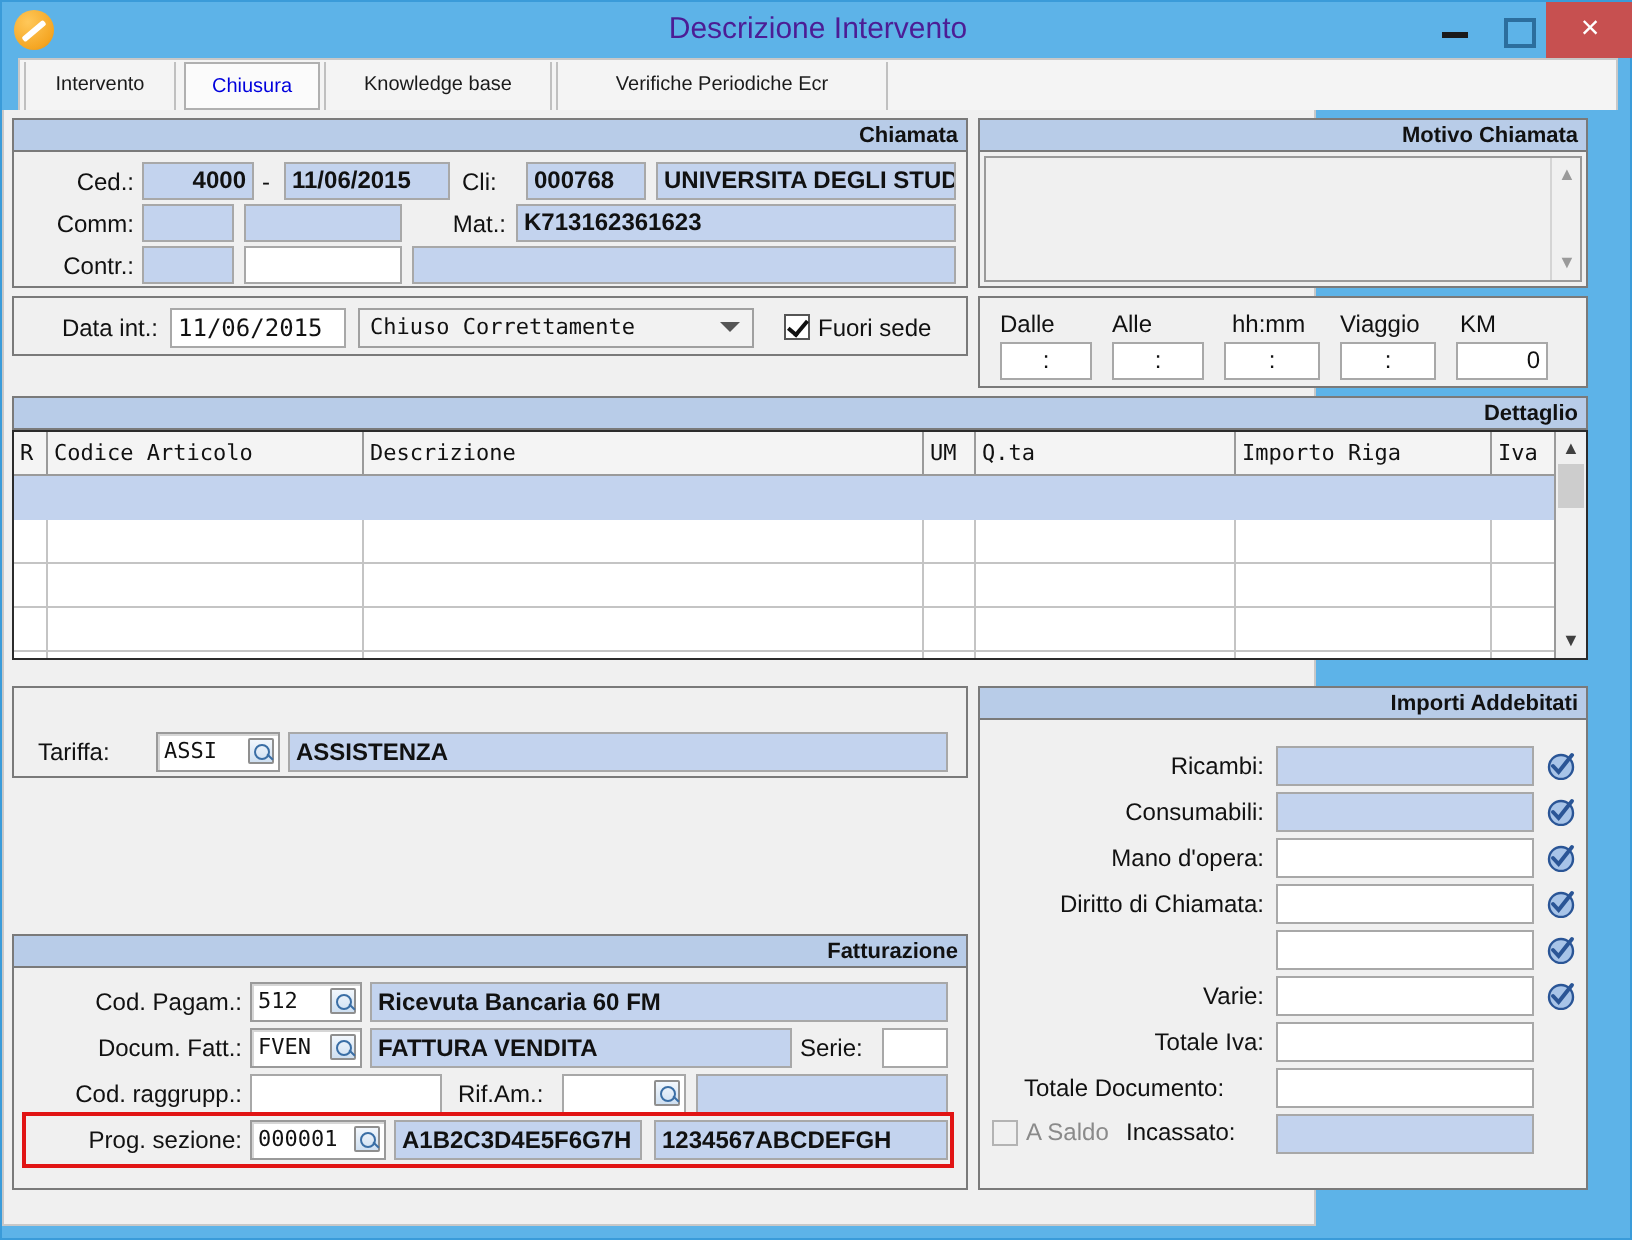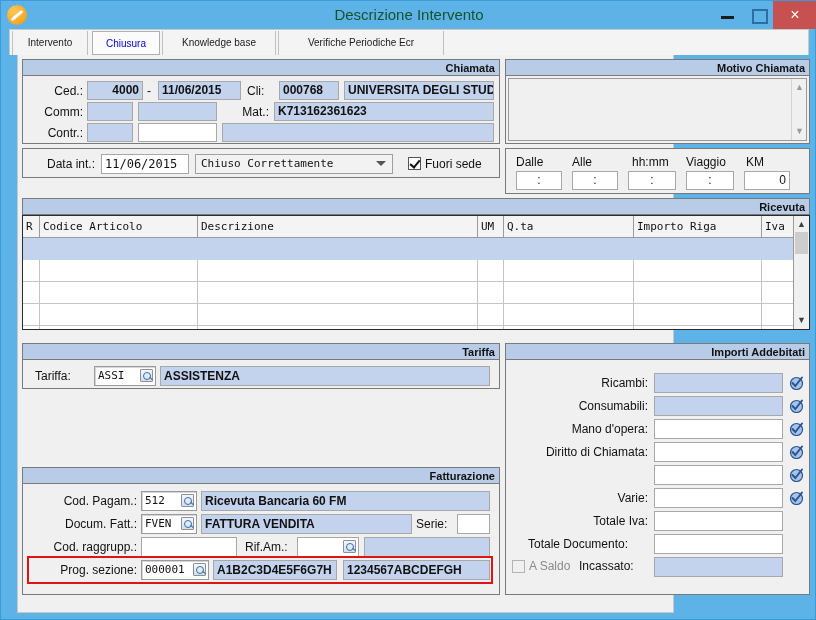--- a/index.html
+++ b/index.html
@@ -39,21 +39,21 @@
     background: #fff;
     transform: rotate(-40deg);
     border-radius: 1px;
   }
   #title-text {
     position: absolute; left: 0; top: 0;
     width: 816px; height: 28px;
     line-height: 28px;
     text-align: center;
     font-size: 15px;
-    color: #14532d;
+    color: #4c1d95;
   }
   .winbtn {
     position: absolute; top: 0; height: 28px;
     cursor: default;
   }
   #btn-min { left: 712px; width: 30px; }
   #btn-min::after {
     content: "";
     position: absolute; left: 8px; top: 15px;
     width: 13px; height: 3px; background: #1b1b1b;
@@ -97,21 +97,21 @@
   }
   .tab.selected {
     color: #0000dd;
     border: 1px solid #b0b0b0;
     background: #fbfbfb;
     top: 1px; height: 24px;
   }
 
   
   #client {
-    position: absolute; left: 16px; top: 54px;
+    position: absolute; left: 0; top: 54px;
     width: 657px; height: 558px;
     background: #f0f0f0;
     border: 1px solid #c8c8c8;
     border-top: none;
   }
 
   
   .group {
     position: absolute;
     background: #f0f0f0;
@@ -372,21 +372,21 @@
       <div class="fld ctr" style="left:122px; top:22px; width:48px;">:</div>
 
       <div class="lbl" style="left:180px; top:4px;">Viaggio</div>
       <div class="fld ctr" style="left:180px; top:22px; width:48px;">:</div>
 
       <div class="lbl" style="left:240px; top:4px;">KM</div>
       <div class="fld num" style="left:238px; top:22px; width:46px;">0</div>
     </div>
 
     <div class="group" style="left:4px; top:143px; width:788px; height:18px; border-bottom:none;">
-      <div class="ghead">Ricevuta</div>
+      <div class="ghead">Dettaglio</div>
     </div>
 
     <div id="grid" style="left:4px; top:160px; width:788px; height:115px;">
       <div id="grid-head">
         <div class="gh" style="left:0px;   width:17px;">R</div>
         <div class="gh" style="left:17px;  width:158px;">Codice Articolo</div>
         <div class="gh" style="left:175px; width:280px;">Descrizione</div>
         <div class="gh" style="left:455px; width:26px;">UM</div>
         <div class="gh" style="left:481px; width:130px;">Q.ta</div>
         <div class="gh" style="left:611px; width:128px;">Importo Riga</div>
@@ -428,21 +428,20 @@
       </div>
 
       <div class="vscroll active" style="top:0; bottom:0; width:16px; border-left:1px solid #9a9a9a;">
         <div class="up">▲</div>
         <div class="thumb"></div>
         <div class="dn">▼</div>
       </div>
     </div>
 
     <div class="group" style="left:4px; top:288px; width:478px; height:46px;">
-      <div class="ghead">Tariffa</div>
       <div class="lbl" style="left:12px; top:23px;">Tariffa:</div>
       <div class="fld sunken" style="left:71px; top:22px; width:62px; height:20px;">
         <span style="font-family:'DejaVu Sans Mono',monospace;font-size:11px;">ASSI</span>
         <span class="mag" style="right:2px; top:2px;"></span>
       </div>
       <div class="fld blue bold" style="left:137px; top:22px; width:330px; height:20px; line-height:18px;">ASSISTENZA</div>
     </div>
 
     <div class="group" style="left:4px; top:412px; width:478px; height:128px;">
       <div class="ghead">Fatturazione</div>

